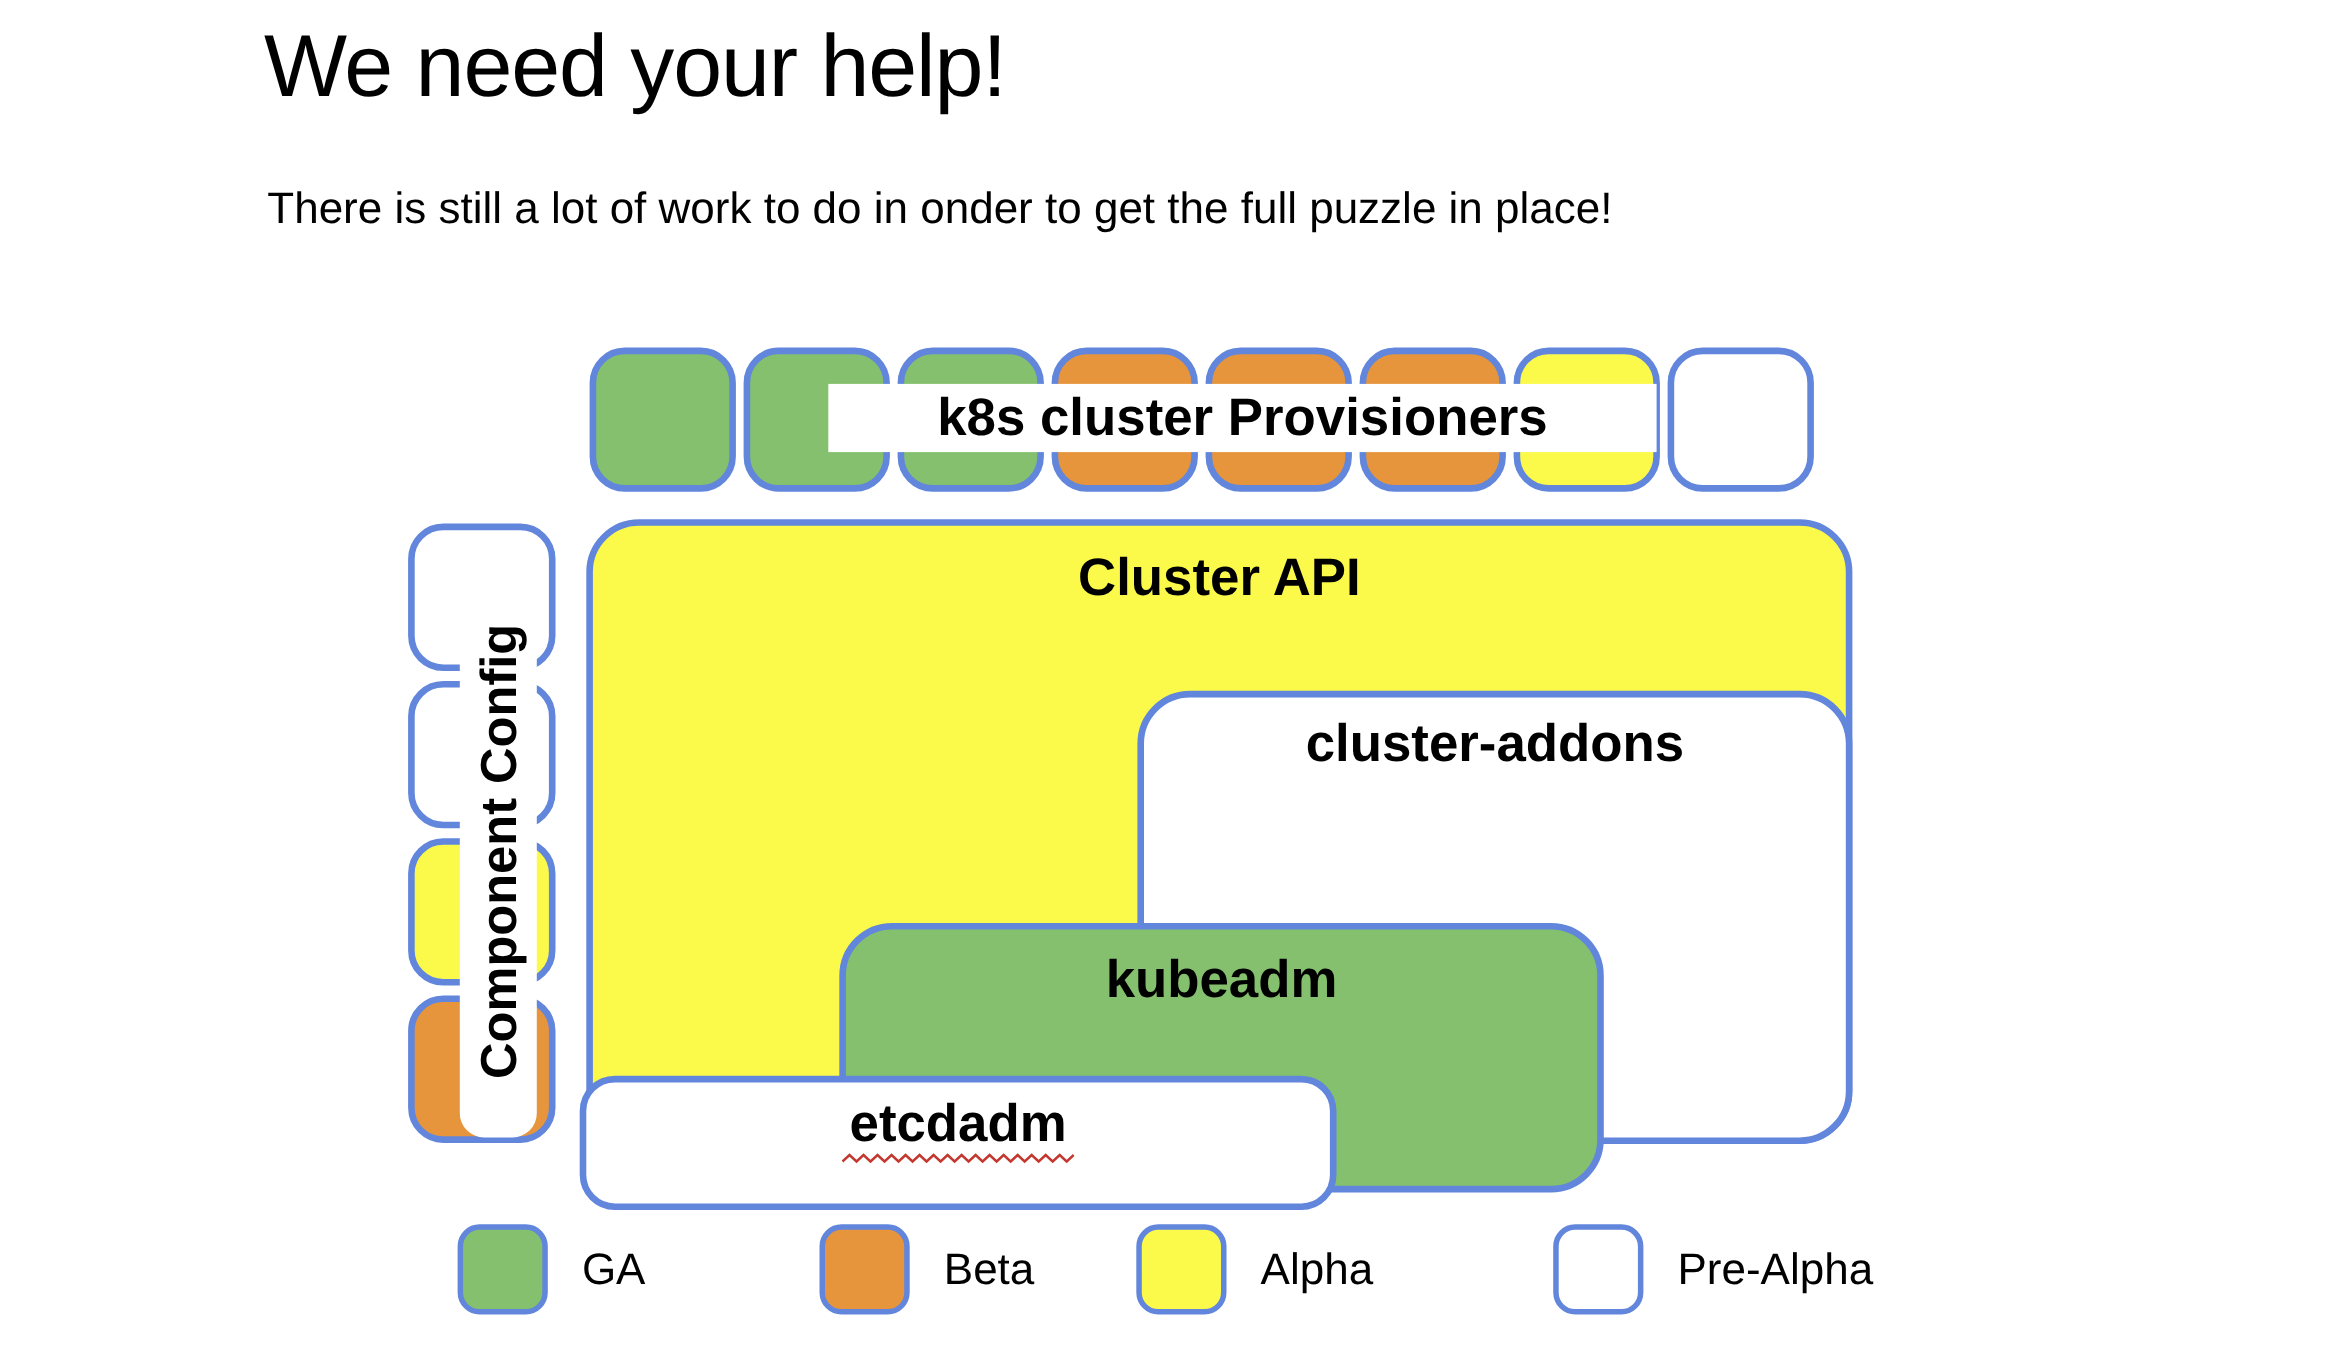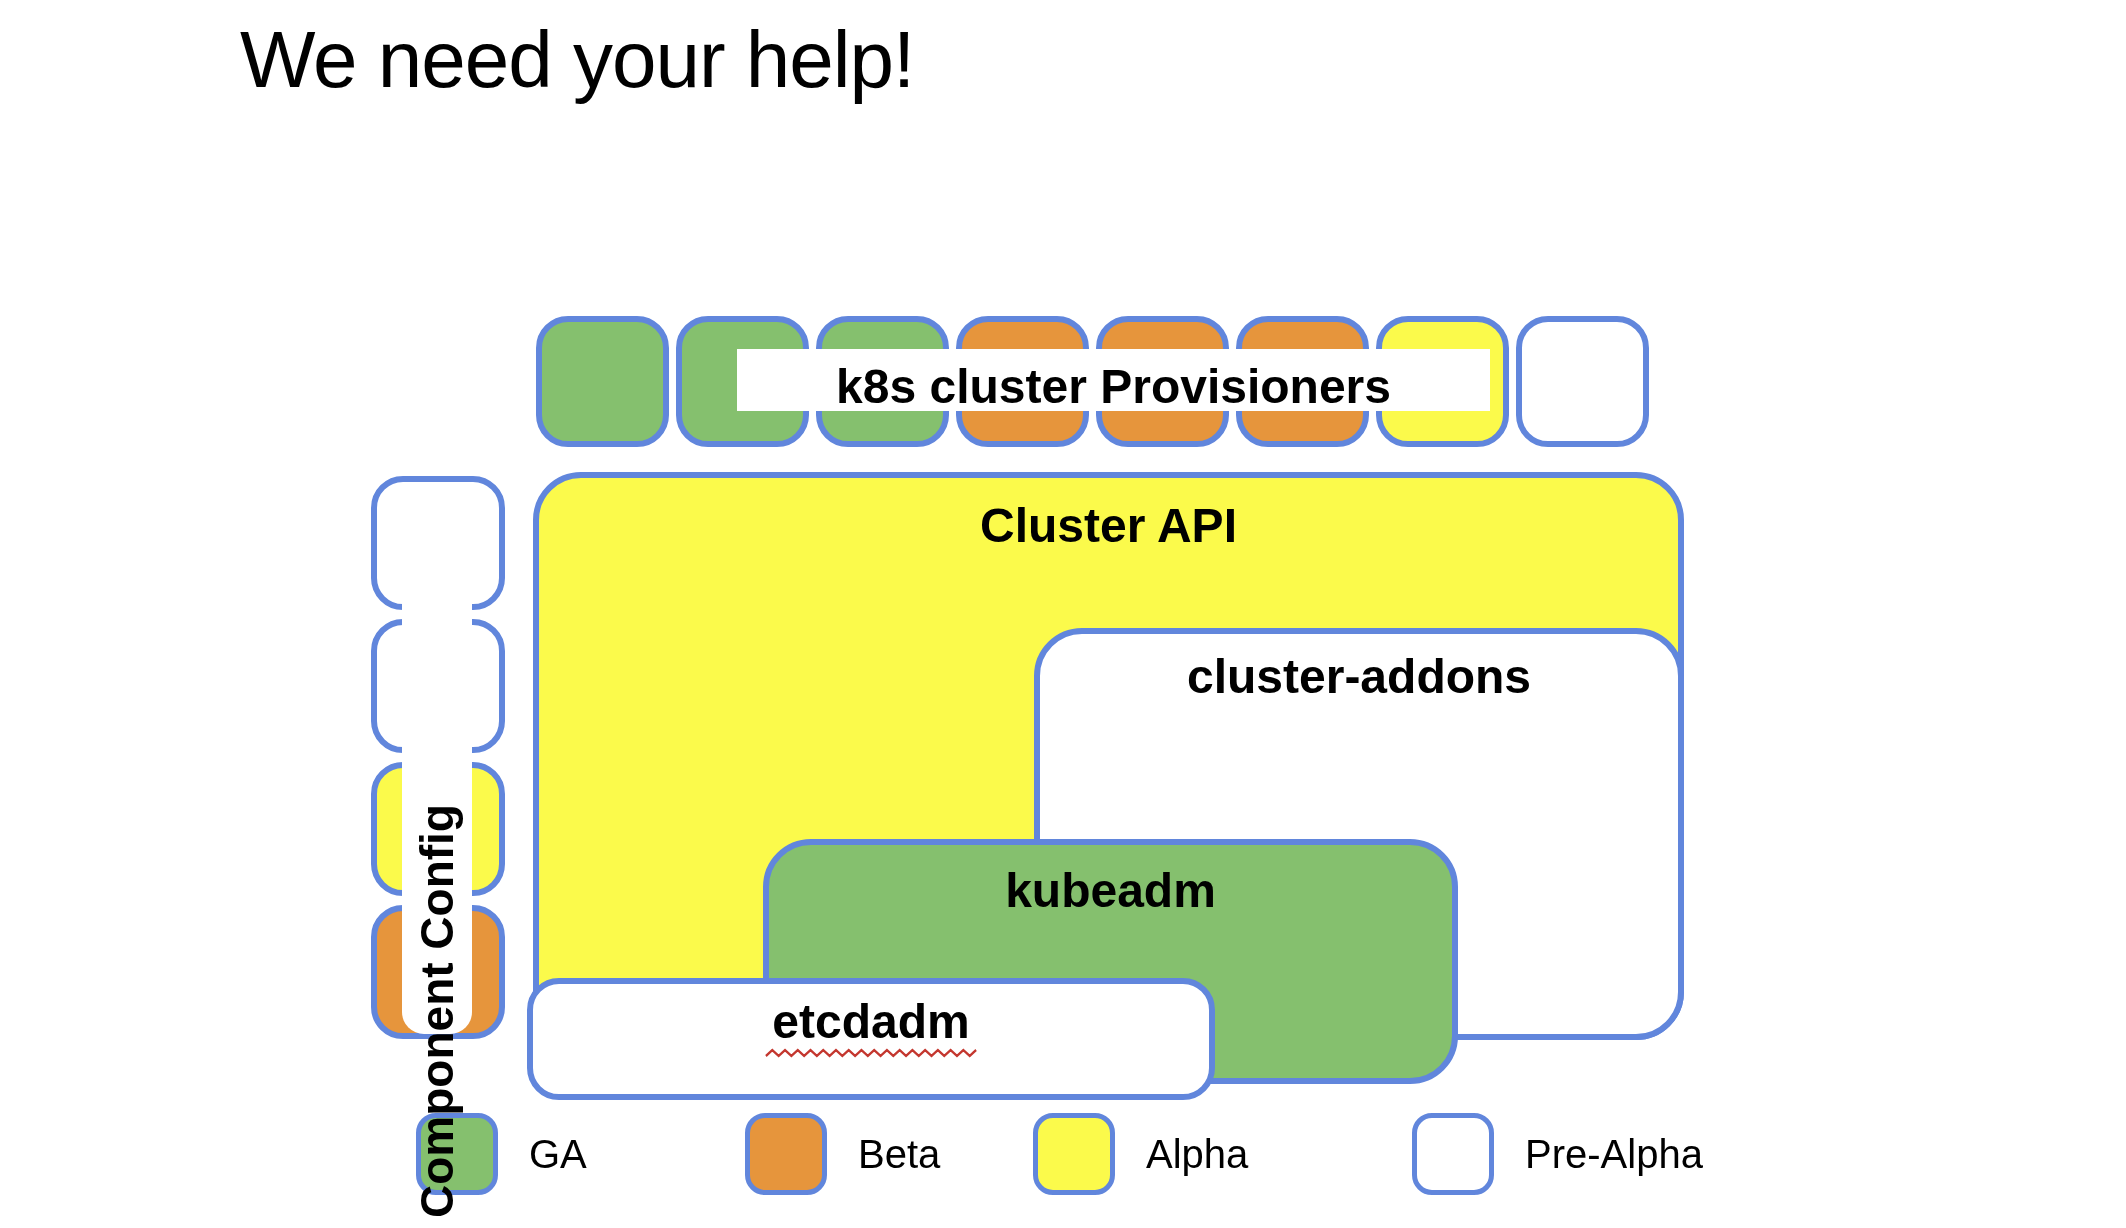--- a/index.html
+++ b/index.html
@@ -19,21 +19,21 @@
     position:absolute; left:243px; top:168px; margin:0;
     font-size:40px; font-weight:400; color:#000;
   }
   
   .row-provisioners{position:absolute; left:536px; top:316px; display:flex; gap:7px; z-index:1;}
   .row-provisioners .piece{width:133px; height:131px;}
   .col-component{position:absolute; left:371px; top:476px; display:flex; flex-direction:column; gap:9px; z-index:1;}
   .col-component .piece{width:134px; height:134px;}
   .piece{box-sizing:border-box; border:6px solid var(--c-border); border-radius:32px; background:#fff;}
   
-  .band{position:absolute; background:#ffffff; display:flex; align-items:flex-end; justify-content:center; z-index:2;}
+  .band{position:absolute; background:#ffffff; display:flex; align-items:center; justify-content:center; z-index:2;margin-left:16px;}
   .band-provisioners{left:737px; top:349px; width:753px; height:62px;}
   .band-component{left:402px; top:514px; width:70px; height:520px; border-radius:22px;}
   .blabel{font-weight:700; font-size:48px; color:#000; white-space:nowrap; line-height:1;}
   .vlabel{transform:rotate(-90deg); font-size:46px;}
   
   .block{
     position:absolute; box-sizing:border-box; border:6px solid var(--c-border);
     border-radius:48px; display:flex; flex-direction:column; align-items:center; background:#fff;
   }
   .block-cluster-api   {left:533px;  top:472px; width:1151px; height:568px; z-index:1; padding-top:24px;}
@@ -47,20 +47,21 @@
   .li-ga{left:416px;} .li-beta{left:745px;} .li-alpha{left:1033px;} .li-pre-alpha{left:1412px;}
   .swatch{box-sizing:border-box; width:82px; height:82px; border:5px solid var(--c-border); border-radius:20px; background:#fff;}
   .legend-label{font-size:40px; font-weight:400; color:#000; white-space:nowrap;}
 </style>
 </head>
 <body>
 
 <div class="canvas">
 
   <h1 class="title">We need your help!</h1>
+  <p class="subtitle">There is still a lot of work to do in onder to get the full puzzle in place!</p>
 
   <div class="row-provisioners">
       <div class="piece" style="background: rgb(133, 192, 110);"></div>
       <div class="piece" style="background: rgb(133, 192, 110);"></div>
       <div class="piece" style="background: rgb(133, 192, 110);"></div>
       <div class="piece" style="background: rgb(230, 149, 60);"></div>
       <div class="piece" style="background: rgb(230, 149, 60);"></div>
       <div class="piece" style="background: rgb(230, 149, 60);"></div>
       <div class="piece" style="background: rgb(251, 250, 75);"></div>
       <div class="piece" style="background: rgb(255, 255, 255);"></div>

